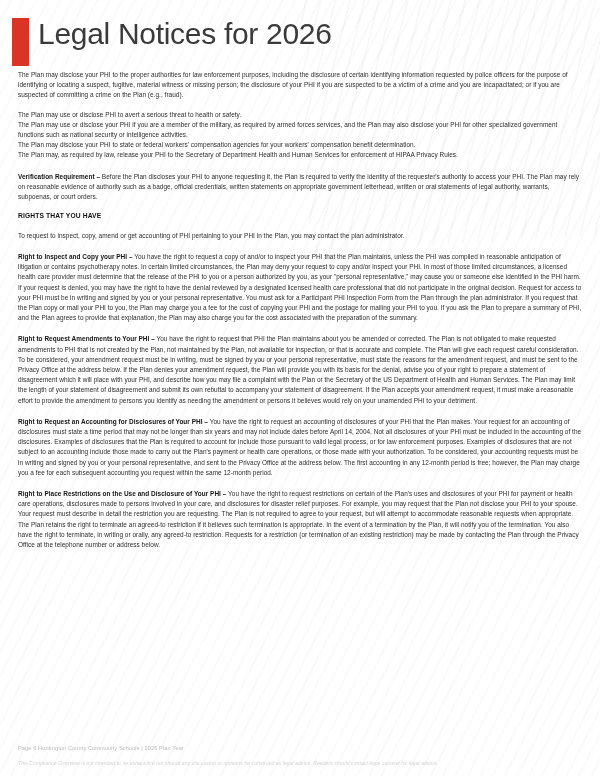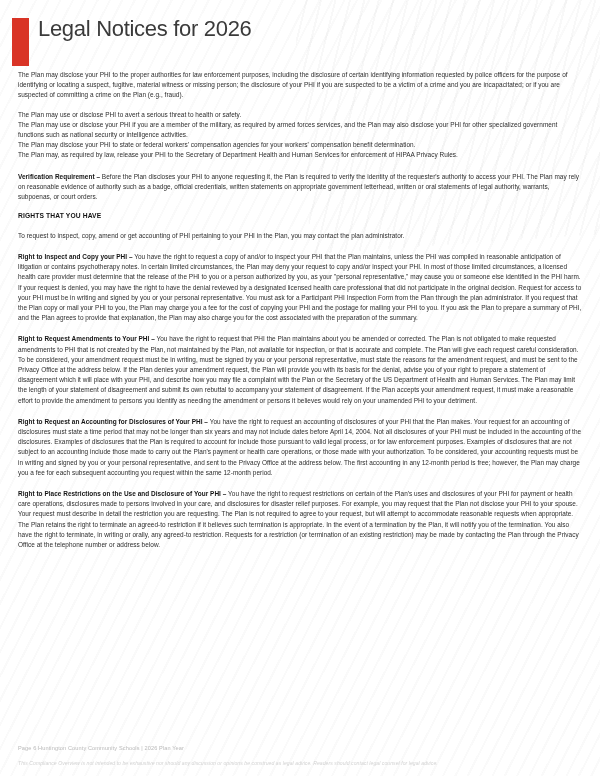--- a/index.html
+++ b/index.html
@@ -70,21 +70,21 @@
     left: 12px;
     top: 18px;
     width: 17px;
     height: 48px;
     background: #d93426;
   }
   .page-title {
     position: absolute;
     left: 38px;
     top: 16px;
-    font-size: 22px;
+    font-size: 30px;
     font-weight: 400;
     letter-spacing: -0.3px;
     color: #3a3a3a;
     line-height: 1.2;
     white-space: nowrap;
   }
 
   
   .content {
     padding: 0 16px 0 18px;

